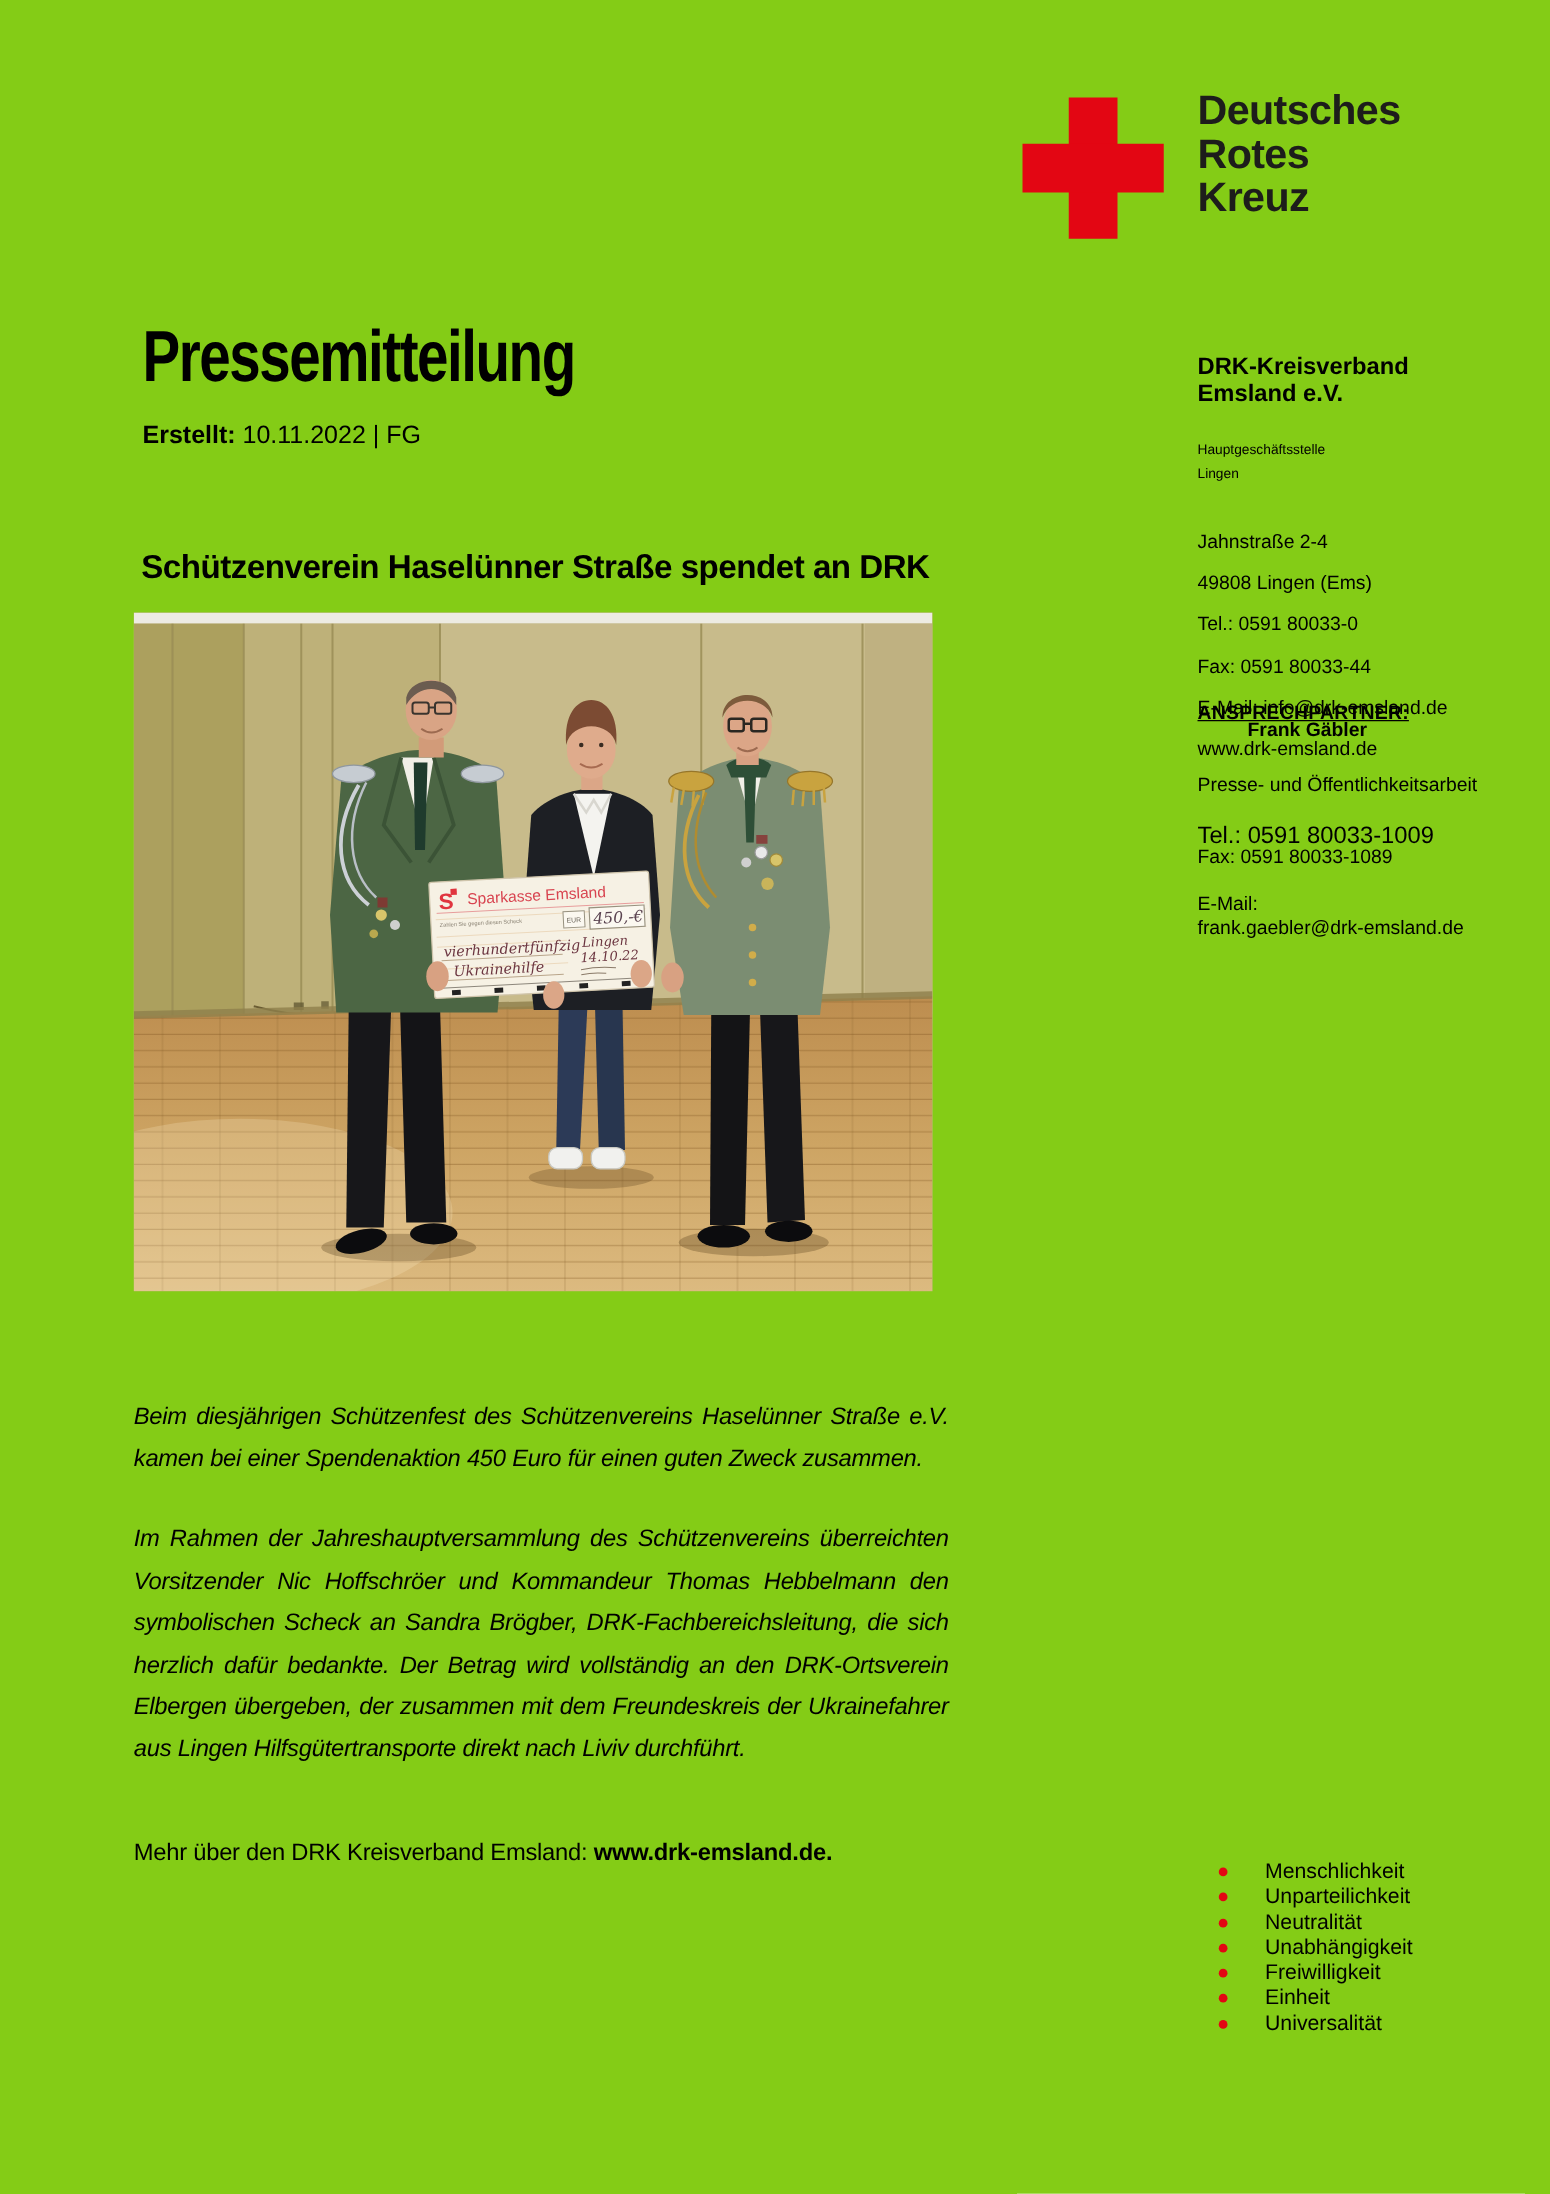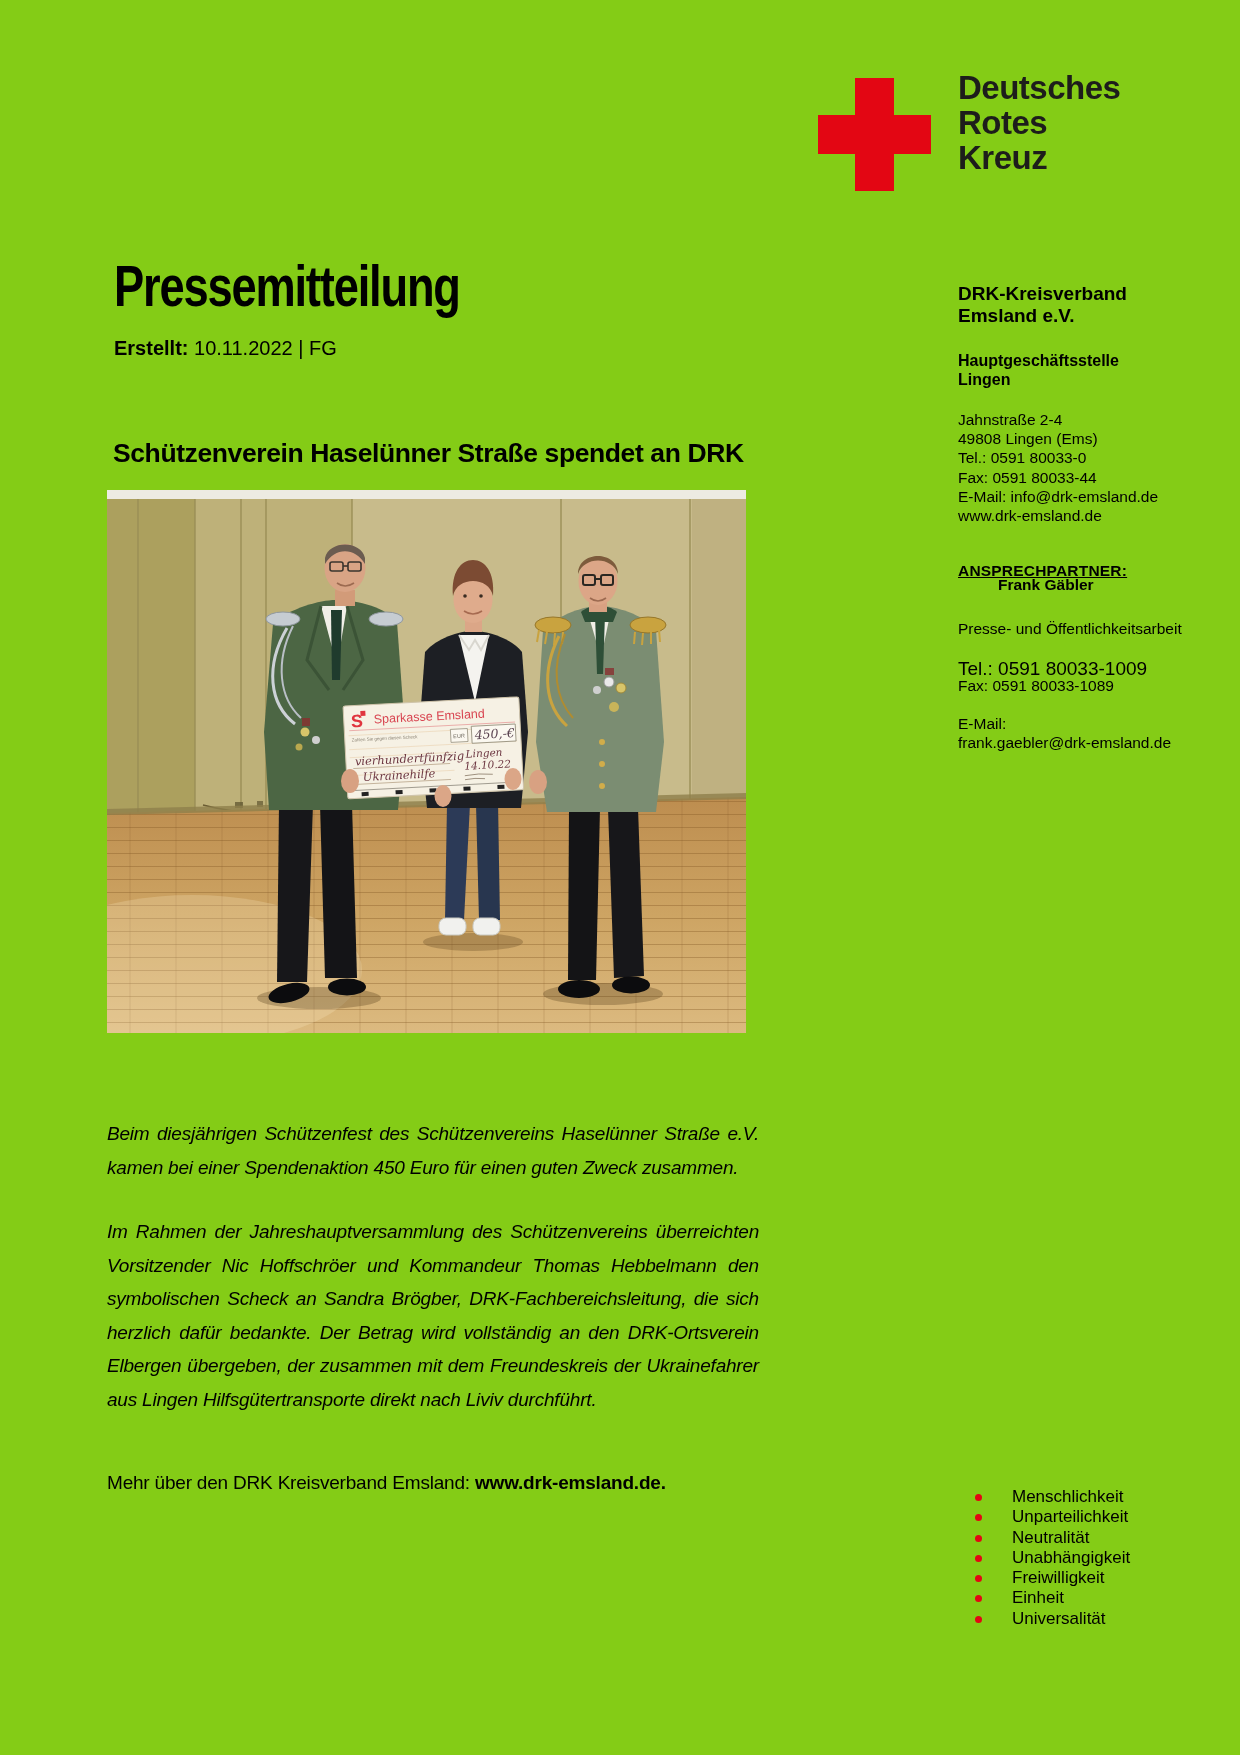--- a/index.html
+++ b/index.html
@@ -33,23 +33,23 @@
 
   .body-par{width:652px;font-size:19px;line-height:33.5px;text-align:justify;letter-spacing:-0.2px;color:#000;font-style:italic;}
   .p1{left:107px;top:1117px;}
   .p2{left:107px;top:1215px;}
   .more{left:107px;top:1428px;font-size:19px;letter-spacing:-0.2px;color:#000;margin-top:44px;}
   .more b{font-weight:bold;}
 
   
   .side{left:958px;color:#000;}
   .org{top:283px;font-size:19px;font-weight:bold;line-height:22px;white-space:pre-line;}
-  .office{top:351px;font-size:16px;font-weight:bold;line-height:19px;white-space:pre-line;}
+  .office{top:351px;font-size:11px;font-weight:normal;line-height:19px;white-space:pre-line;}
   .addr{top:410px;font-size:15.5px;line-height:19.2px;}
-  .addr div{white-space:nowrap;}
+  .addr div{white-space:nowrap;margin-top:14px;}
   .ansprech{top:562px;font-size:15.5px;font-weight:bold;text-decoration:underline;letter-spacing:0.2px;}
   .cname{top:576px;font-size:15.5px;font-weight:bold;margin-left:40px;}
   .crole{top:620px;font-size:15.5px;white-space:nowrap;}
   .ctel{top:658px;font-size:19px;white-space:nowrap;}
   .cfax{top:677px;font-size:15.5px;white-space:nowrap;}
   .cmail-label{top:715px;font-size:15.5px;}
   .cmail{top:734px;font-size:15.5px;white-space:nowrap;}
 
   .princ-title{top:1409px;font-size:15.5px;font-weight:bold;line-height:19px;white-space:pre-line;}
   .princ-list{top:1487px;list-style:none;}

